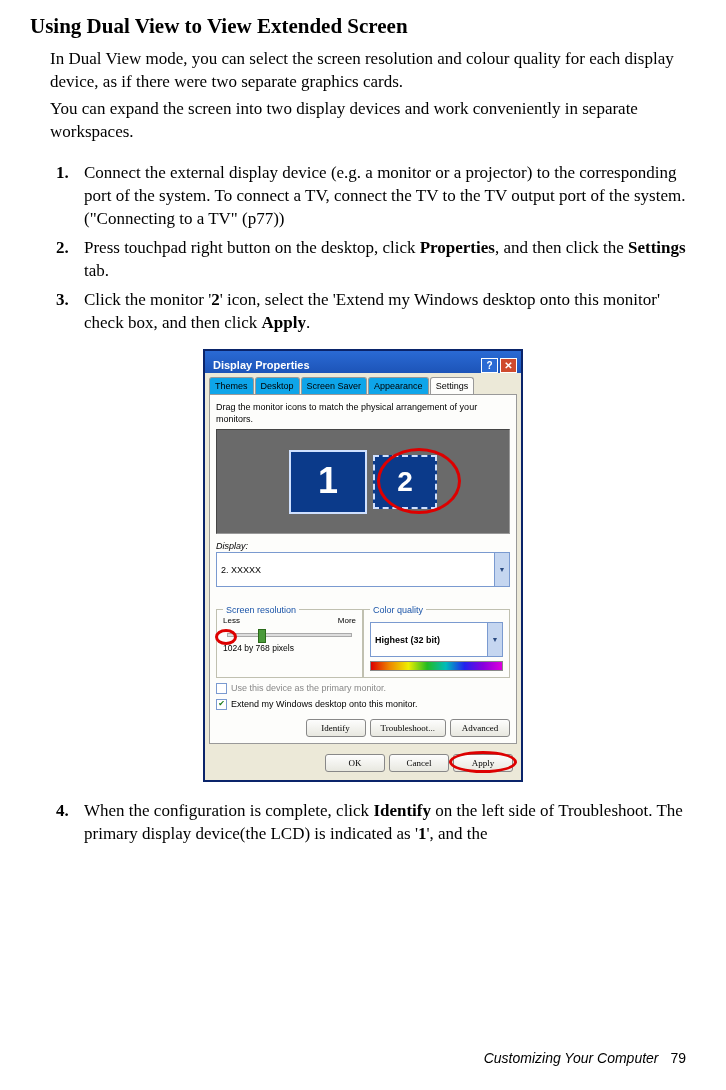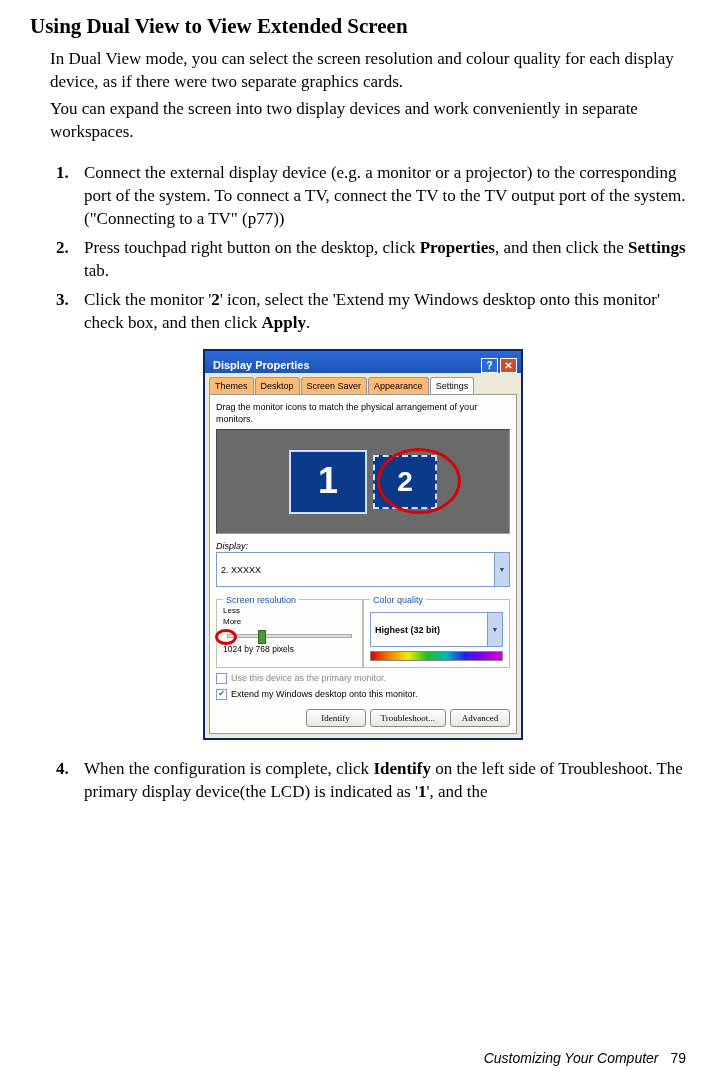--- a/index.html
+++ b/index.html
@@ -66,21 +66,21 @@
       padding: 4px 4px 0 4px;
       gap: 0;
       font-size: 9px;
       background:#ece9d8;
     }
     .tab {
       border: 1px solid #999;
       border-bottom: none;
       border-radius: 3px 3px 0 0;
       padding: 2px 5px;
-      background: #fdba74;
+      background: #0ea5e9;
       margin-right: 1px;
     }
     .tab.active { background: #fdfdfb; position: relative; z-index: 2; }
     .tab-content {
       background: #fdfdfb;
       border: 1px solid #999;
       margin: 0 4px 4px 4px;
       padding: 6px;
     }
     .drag-hint { font-size: 9px; margin-bottom: 4px; }
@@ -138,31 +138,31 @@
       border: 1px solid #c0c0b0;
       padding: 6px;
       margin-top: 6px;
       position: relative;
     }
     .groupbox .legend {
       position: absolute; top: -6px; left: 6px;
       background: #fdfdfb; padding: 0 3px;
       font-size: 9px; color: #1a54a8;
     }
-    .two-col { display: flex; margin-top: 6px; }
+    .two-col { display: flex; margin-top: 16px; }
     .two-col > div { flex: 1; }
     .slider {
       height: 4px; background:#ddd; border:1px solid #aaa;
       margin: 6px 4px; position: relative;
     }
     .slider .thumb {
       position:absolute; left: 30px; top:-5px;
       width:8px;height:14px;background:#4a9a3a;border:1px solid #2a6a1a;
     }
-    .slider-labels { display:flex; justify-content:space-between; font-size:8px;flex-direction:column; }
+    .slider-labels { display:flex; justify-content:space-between; font-size:8px; }
     .res-text { font-size: 8.5px; margin-top:3px; }
     .rainbow {
       height: 10px; margin-top:4px;
       background: linear-gradient(90deg,#d00,#e80,#ee0,#2b2,#0bb,#22e,#80d,#d0d);
       border:1px solid #888;
     }
     .checkbox-row { display:flex; align-items:center; gap:4px; font-size:9px; margin-top:4px; }
     .checkbox-row.disabled { color:#888; }
     .cb { width:11px; height:11px; border:1px solid #7a9ad0; background:#fff; flex-shrink:0; display:flex;align-items:center;justify-content:center;font-size:8px;color:#1a7a1a; }
     .circle-cb {
@@ -287,20 +287,26 @@
       <div class="checkbox-row">
         <span class="cb">✔</span>
         <span>Extend my Windows desktop onto this monitor.</span>
       </div>
       <div class="btn-row">
         <div class="xpbtn">Identify</div>
         <div class="xpbtn">Troubleshoot...</div>
         <div class="xpbtn">Advanced</div>
       </div>
     </div>
+    <div class="bottom-btns">
+      <div class="xpbtn">OK</div>
+      <div class="xpbtn">Cancel</div>
+      <div class="xpbtn">Apply</div>
+      <div class="circle-apply"></div>
+    </div>
     <div class="circle-cb"></div>
   </div>
 </div>
 
 <ol class="steps">
   <li>
     <span class="step-num">4.</span>
     <span class="step-body">
       <span>When the configuration is complete, click </span><span class="bold">Identify</span><span> on the left side of Troubleshoot. The primary display device(the LCD) is indicated as '</span><span class="bold">1</span><span>', and the</span>
     </span>

